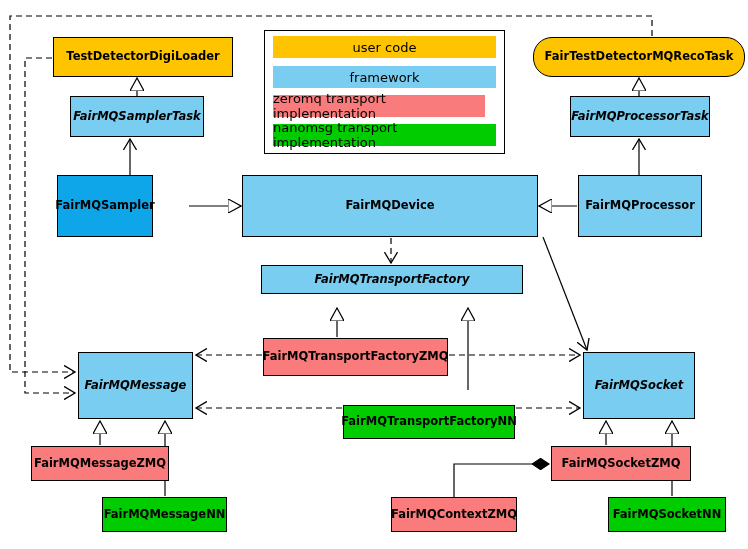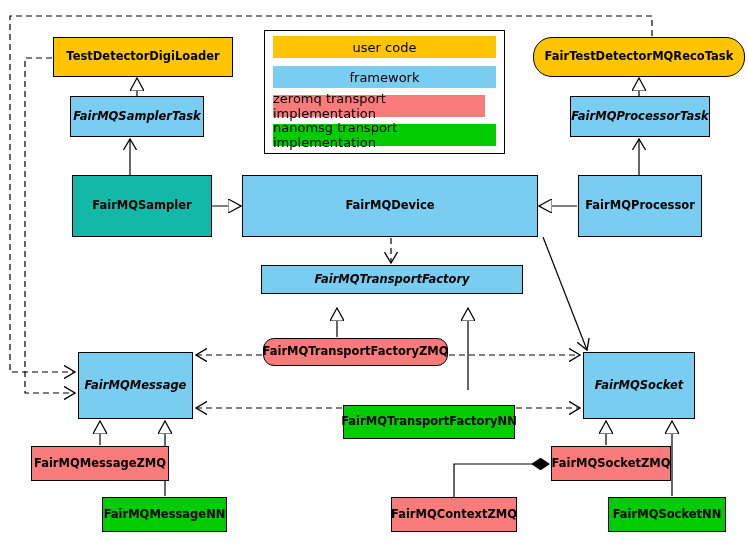--- a/index.html
+++ b/index.html
@@ -119,45 +119,45 @@
 
       <path d="M 454 497 L 454 464 L 549 464" marker-end="url(#m-diamond)"></path>
 
     </g>
   </svg>
 
   <div class="node" style="left:53px;top:37px;width:180px;height:40px;background:#FFC400;">TestDetectorDigiLoader</div>
 
   <div class="node abstract" style="left:70px;top:96px;width:134px;height:41px;background:#79CDF0;">FairMQSamplerTask</div>
 
-  <div class="node" style="left:72px;top:175px;width:140px;height:62px;background:#14b8a6;">FairMQSampler</div>
+  <div class="node" style="left:57px;top:175px;width:96px;height:62px;background:#0ea5e9;">FairMQSampler</div>
 
   <div class="node" style="left:242px;top:175px;width:296px;height:62px;background:#79CDF0;">FairMQDevice</div>
 
   <div class="node" style="left:578px;top:175px;width:124px;height:62px;background:#79CDF0;">FairMQProcessor</div>
 
   <div class="node" style="left:533px;top:37px;width:212px;height:40px;background:#FFC400;border-radius:19px;">FairTestDetectorMQRecoTask</div>
 
   <div class="node abstract" style="left:570px;top:96px;width:140px;height:41px;background:#79CDF0;">FairMQProcessorTask</div>
 
   <div class="node abstract" style="left:261px;top:265px;width:262px;height:29px;background:#79CDF0;">FairMQTransportFactory</div>
 
-  <div class="node" style="left:263px;top:338px;width:185px;height:28px;background:#FA7B7B;border-radius:11px;">FairMQTransportFactoryZMQ</div>
+  <div class="node" style="left:263px;top:338px;width:185px;height:38px;background:#FA7B7B;">FairMQTransportFactoryZMQ</div>
 
   <div class="node" style="left:343px;top:405px;width:172px;height:34px;background:#00CC00;">FairMQTransportFactoryNN</div>
 
   <div class="node abstract" style="left:78px;top:352px;width:115px;height:67px;background:#79CDF0;">FairMQMessage</div>
 
   <div class="node abstract" style="left:583px;top:352px;width:112px;height:67px;background:#79CDF0;">FairMQSocket</div>
 
   <div class="node" style="left:31px;top:446px;width:138px;height:35px;background:#FA7B7B;">FairMQMessageZMQ</div>
 
   <div class="node" style="left:102px;top:497px;width:125px;height:35px;background:#00CC00;">FairMQMessageNN</div>
 
-  <div class="node" style="left:551px;top:446px;width:120px;height:35px;background:#FA7B7B;">FairMQSocketZMQ</div>
+  <div class="node" style="left:551px;top:446px;width:140px;height:35px;background:#FA7B7B;">FairMQSocketZMQ</div>
 
   <div class="node" style="left:608px;top:497px;width:118px;height:35px;background:#00CC00;">FairMQSocketNN</div>
 
   <div class="node" style="left:391px;top:497px;width:126px;height:35px;background:#FA7B7B;text-align:center;">FairMQContextZMQ</div>
 
   <div class="legend-box" style="left:264px;top:30px;width:241px;height:124px;">
   </div>
   <div class="legend-row" style="left:273px;top:36px;width:223px;height:22px;background:#FFC400;">user code</div>
   <div class="legend-row" style="left:273px;top:66px;width:223px;height:22px;background:#79CDF0;">framework</div>
   <div class="legend-row" style="left:273px;top:95px;width:212px;height:22px;background:#FA7B7B;">zeromq transport implementation</div>

